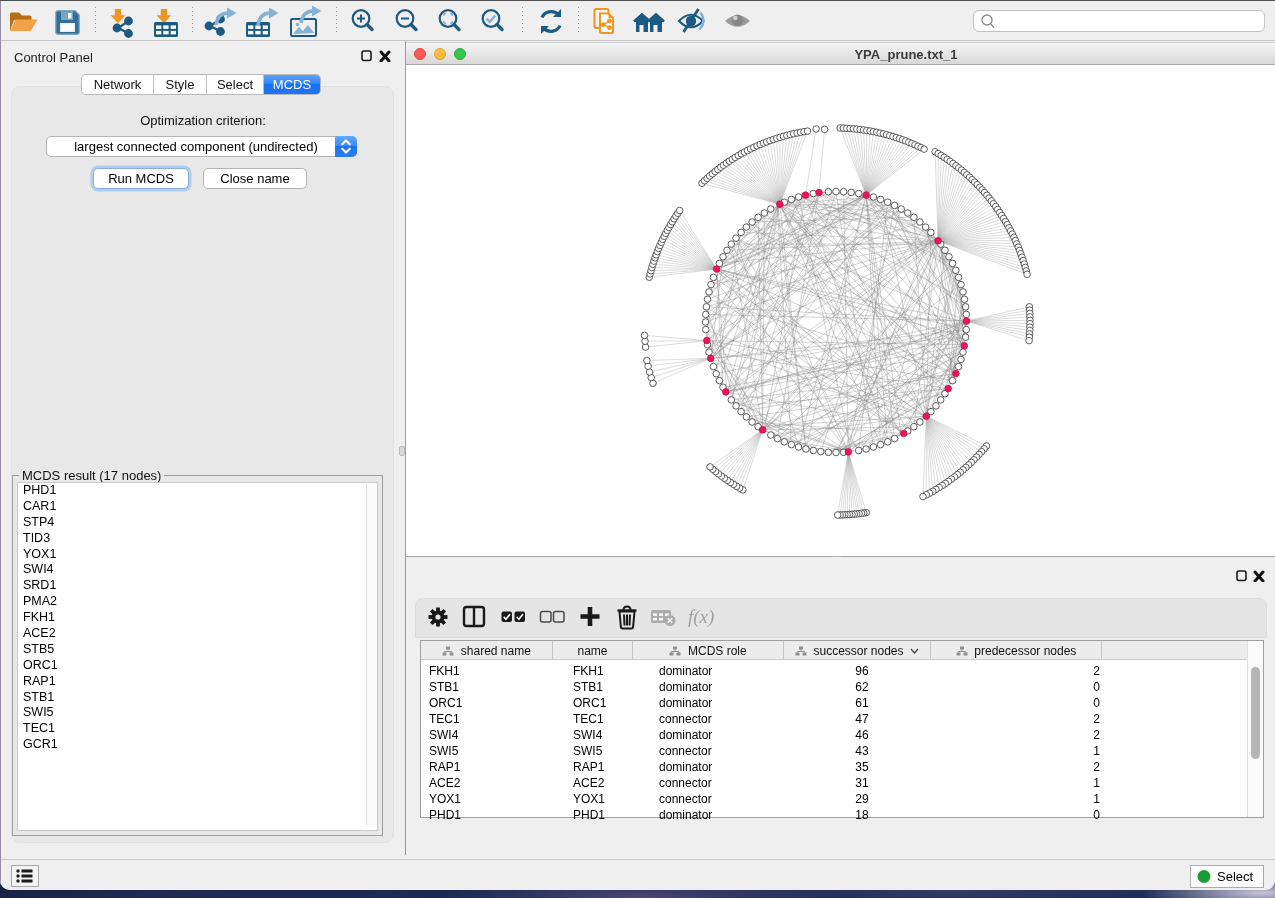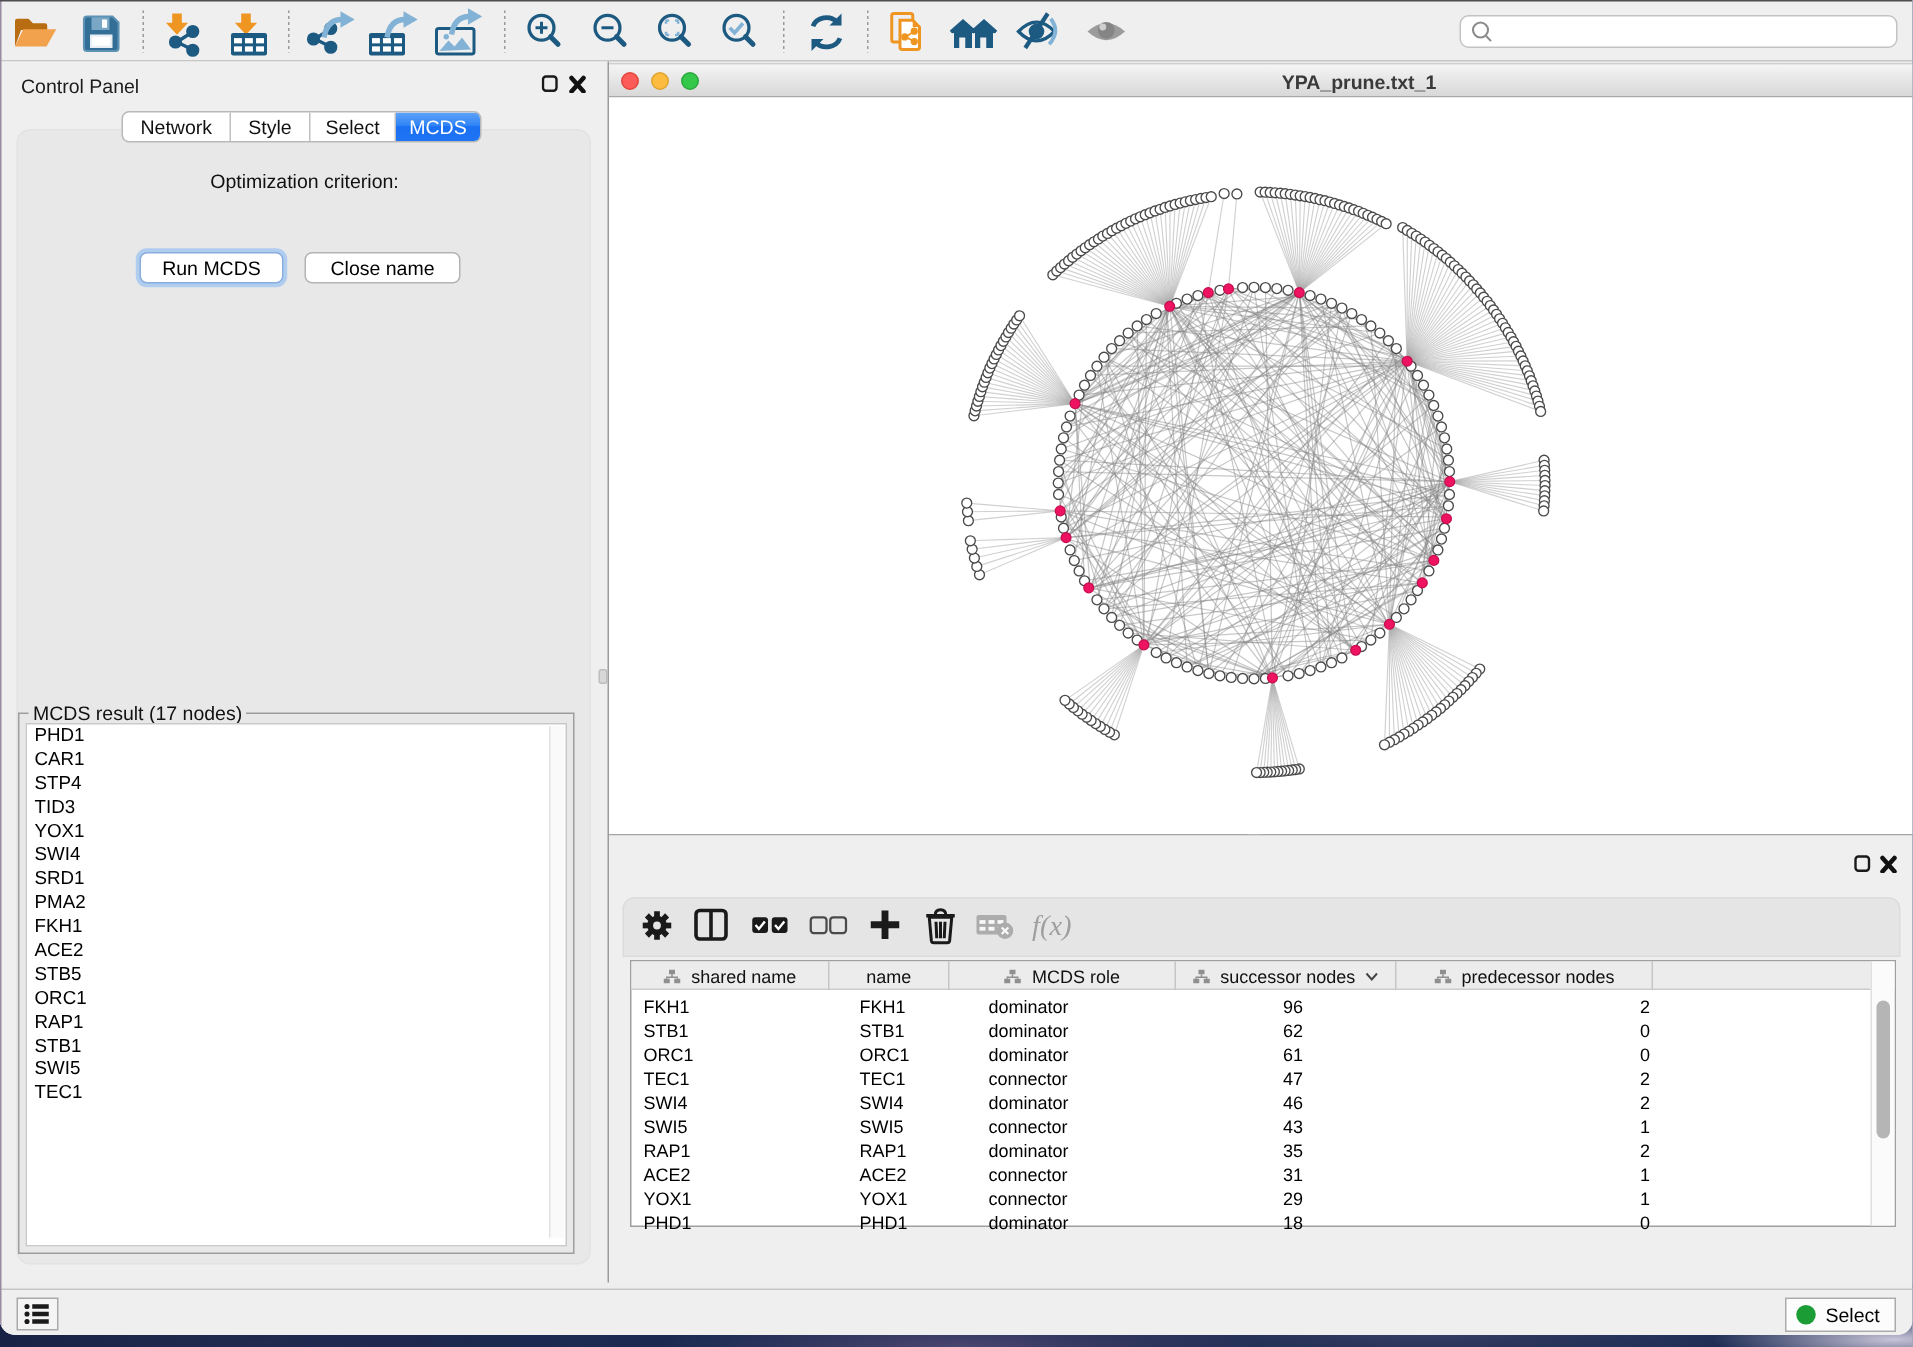--- a/index.html
+++ b/index.html
@@ -239,20 +239,26 @@
         </g>
       </svg>
     <div id="cp-inner"></div>
     <div id="cp-tabs">
       <div class="cptab" style="width:71px">Network</div>
       <div class="cptab" style="width:53px">Style</div>
       <div class="cptab" style="width:57px">Select</div>
       <div class="cptab tabsel" style="width:57px">MCDS</div>
     </div>
     <div id="opt-label">Optimization criterion:</div>
+    <div id="dropdown">
+      <div id="dd-text">largest connected component (undirected)</div>
+      <div id="dd-btn"><svg width="22" height="21">
+            <path d="M7.2,8.2 L11,4.4 L14.8,8.2 M7.2,12.8 L11,16.6 L14.8,12.8" fill="none" stroke="#ffffff" stroke-width="2.1" stroke-linecap="round" stroke-linejoin="round"></path>
+          </svg></div>
+    </div>
     <div class="btn" id="btn-run">Run MCDS</div>
     <div class="btn" id="btn-close">Close name</div>
     <div id="fs">
       <div id="fs-border"></div>
       <div id="fs-legend">MCDS result (17 nodes)</div>
       <div id="fs-list">
         <div class="li">PHD1</div>
           <div class="li">CAR1</div>
           <div class="li">STP4</div>
         <div class="li">TID3</div>
@@ -261,20 +267,21 @@
         <div class="li">SRD1</div>
           <div class="li">PMA2</div>
           <div class="li">FKH1</div>
         <div class="li">ACE2</div>
           <div class="li">STB5</div>
           <div class="li">ORC1</div>
         <div class="li">RAP1</div>
           <div class="li">STB1</div>
           <div class="li">SWI5</div>
         <div class="li">TEC1</div>
+          <div class="li">GCR1</div>
         <div id="fs-scroll"></div>
       </div>
     </div>
   </div>
 
   <div id="vdiv"></div>
   <div id="vhandle"></div>
 
   <div id="netwin">
     <div id="nettitle">

